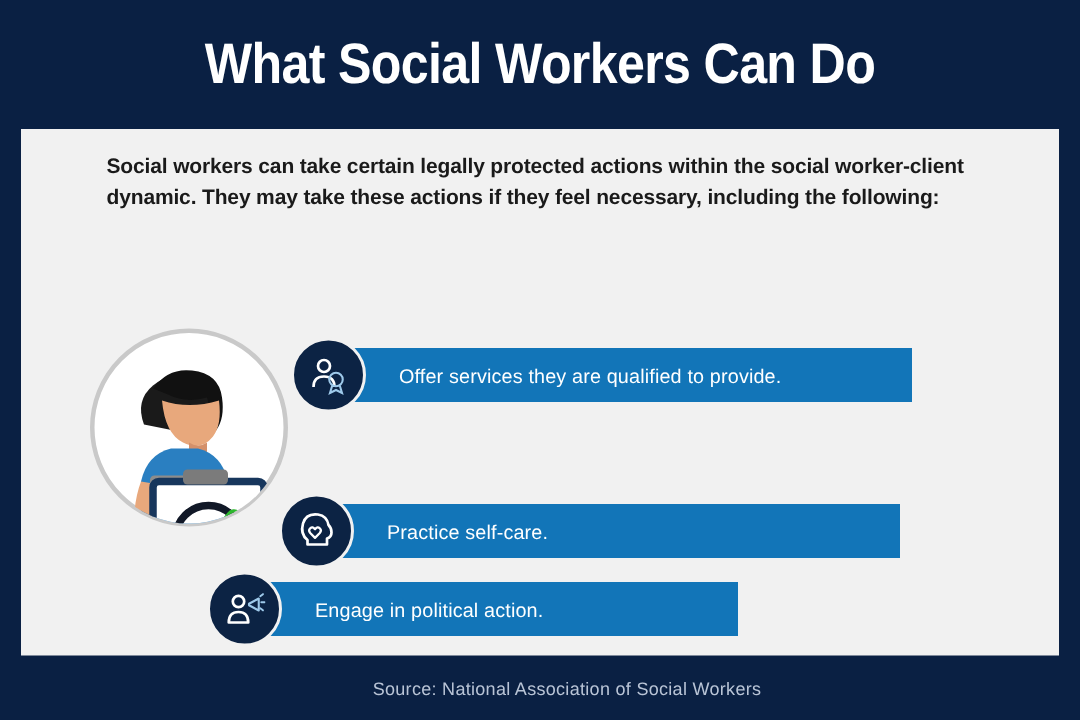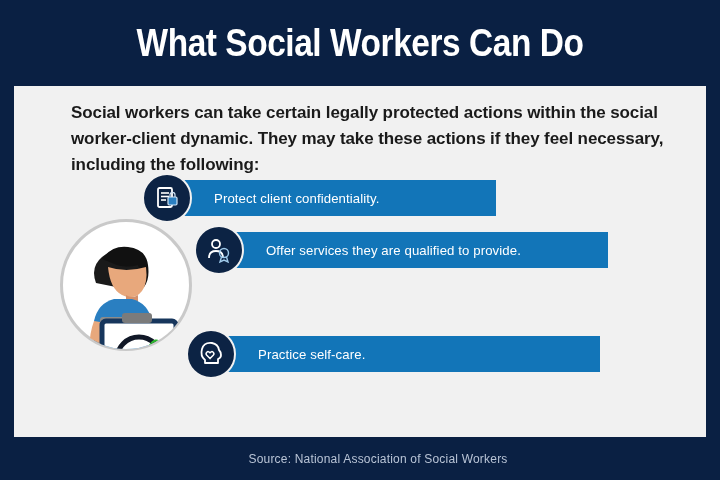--- a/index.html
+++ b/index.html
@@ -43,21 +43,21 @@
     background: #f1f1f1;
     box-sizing: border-box;
     overflow: hidden;
   }
   .intro {
     position: absolute;
     left: 57px;
     top: 14px;
     width: 600px;
     color: #1a1a1a;
-    font-size: 17px;
+    font-size: 14px;
     font-weight: bold;
     line-height: 1.52;
     letter-spacing: -0.1px;
   }
   .illustration {
     position: absolute;
     left: 30px;
     top: 105px;
     width: 160px;
     height: 180px;
@@ -158,35 +158,20 @@
           <rect x="58" y="130" width="74" height="72" rx="4" fill="#ffffff" stroke="#17365c" stroke-width="5"></rect>
           <rect x="78" y="122" width="30" height="10" rx="3" fill="#7b7b7b"></rect>
           <circle cx="95" cy="168" r="22" fill="none" stroke="#111827" stroke-width="5"></circle>
           <path d="M84 168 l9 10 l19 -24" fill="none" stroke="#2eb82e" stroke-width="11" stroke-linecap="round" stroke-linejoin="round"></path>
         </g>
       </svg>
     </div>
 
     <div class="rows">
 
-      <div class="row" style="left:152px; top:94px; width:330px;">
-        <div class="bar" style="width:330px;">
-          <span class="bar-label">Protect client confidentiality.</span>
-        </div>
-        <div class="badge">
-          <svg width="28" height="28" viewBox="0 0 28 28">
-            <rect x="5" y="4" width="14" height="19" rx="1.5" fill="none" stroke="#ffffff" stroke-width="1.8"></rect>
-            <line x1="8" y1="9" x2="16" y2="9" stroke="#ffffff" stroke-width="1.6"></line>
-            <line x1="8" y1="12.5" x2="16" y2="12.5" stroke="#ffffff" stroke-width="1.6"></line>
-            <line x1="8" y1="16" x2="13" y2="16" stroke="#ffffff" stroke-width="1.6"></line>
-            <rect x="15" y="13" width="9" height="8" rx="1.2" fill="#2a7fc1" stroke="#cfe3f5" stroke-width="1.2"></rect>
-            <path d="M17 13 v-2.2 a2.5 2.5 0 0 1 5 0 V13" fill="none" stroke="#cfe3f5" stroke-width="1.2"></path>
-          </svg>
-        </div>
-      </div>
 
       <div class="row" style="left:204px; top:146px; width:390px;">
         <div class="bar" style="width:390px;">
           <span class="bar-label">Offer services they are qualified to provide.</span>
         </div>
         <div class="badge">
           <svg width="28" height="28" viewBox="0 0 28 28">
             <circle cx="11" cy="8" r="4" fill="none" stroke="#ffffff" stroke-width="1.8"></circle>
             <path d="M4 22 q0 -7 7 -7 q7 0 7 7" fill="none" stroke="#ffffff" stroke-width="1.8"></path>
             <circle cx="19" cy="17" r="4.5" fill="none" stroke="#9ec9ea" stroke-width="1.4"></circle>
@@ -201,19 +186,32 @@
           <span class="bar-label">Practice self-care.</span>
         </div>
         <div class="badge">
           <svg width="28" height="28" viewBox="0 0 28 28">
             <path d="M21 23 v-4 q3 -1 3 -4 q0 -3 -2 -5 q-1 -6 -7 -7 q-8 -1 -10 6 q-2 7 3 11 l0 3 z" fill="none" stroke="#ffffff" stroke-width="1.8" stroke-linejoin="round"></path>
             <path d="M13 12.8 q-1.6 -2 -3.2 -0.6 q-1.5 1.4 0 3.1 l3.2 3.3 l3.2 -3.3 q1.5 -1.7 0 -3.1 q-1.6 -1.4 -3.2 0.6 z" fill="none" stroke="#ffffff" stroke-width="1.5" stroke-linejoin="round"></path>
           </svg>
         </div>
       </div>
 
+      <div class="row" style="left:148px; top:302px; width:330px;">
+        <div class="bar" style="width:330px;">
+          <span class="bar-label">Engage in political action.</span>
+        </div>
+        <div class="badge">
+          <svg width="28" height="28" viewBox="0 0 28 28">
+            <circle cx="10" cy="9" r="3.8" fill="none" stroke="#ffffff" stroke-width="1.8"></circle>
+            <path d="M3.5 23 q0 -7 6.5 -7 q6.5 0 6.5 7 z" fill="none" stroke="#ffffff" stroke-width="1.8" stroke-linejoin="round"></path>
+            <path d="M17 10.5 l6.5 -3.5 v8 l-6.5 -3.5 z" fill="none" stroke="#9ec9ea" stroke-width="1.4" stroke-linejoin="round"></path>
+            <path d="M24.5 5.5 l1.8 -1.4 M25.2 9.5 l2.2 0 M24.5 13.5 l1.8 1.4" stroke="#9ec9ea" stroke-width="1.3" stroke-linecap="round"></path>
+          </svg>
+        </div>
+      </div>
 
     </div>
   </div>
 
   <div class="source">Source: National Association of Social Workers</div>
 
 </div>
 
 </body></html>

